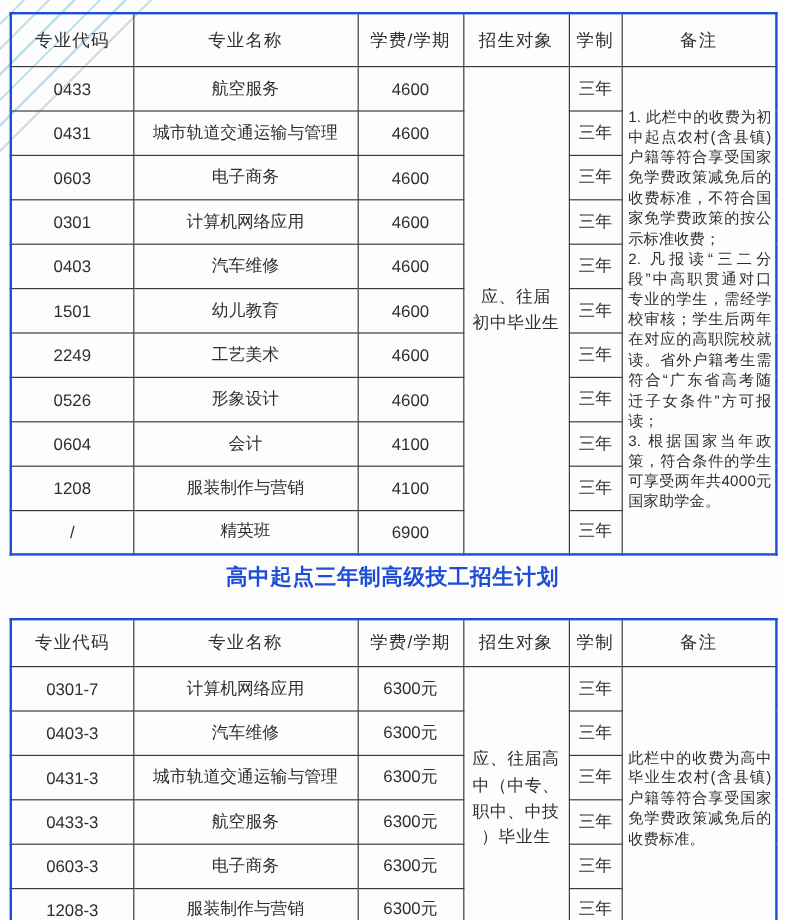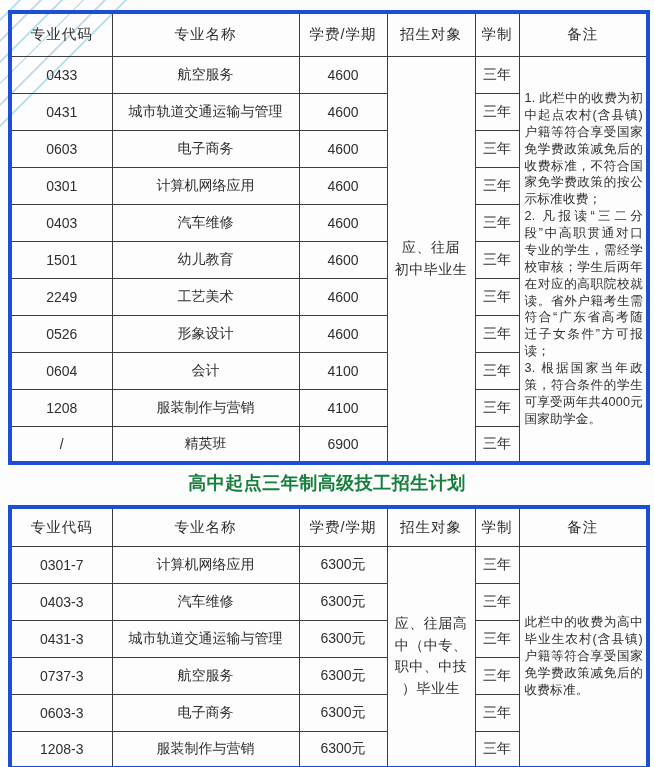--- a/index.html
+++ b/index.html
@@ -24,21 +24,21 @@
       rgba(148,200,224,0) 0px, rgba(148,200,224,0) 13px,
       rgba(148,200,224,0.55) 13px, rgba(148,200,224,0.55) 15px);
     clip-path:polygon(0 0,92% 0,0 96%);
     z-index:0;
   }
   table.tbl{
     position:relative;z-index:1;
     border-collapse:collapse;
     table-layout:fixed;
     width:638px;
-    border:4px solid #1d4ed8;
+    border:2px solid #1d4ed8;
     background:transparent;
   }
   .tbl td{
     border:1px solid #3d3d3d;
     text-align:center;
     vertical-align:middle;
     padding:0;
     font-size:14px;
     color:#2f2f2f;
     overflow:hidden;
@@ -53,26 +53,26 @@
     text-align:left;
     font-size:12.6px;
     line-height:1.34;
     padding:3px 3px 3px 5px;
     letter-spacing:0.2px;
   }
   td.rem .para{margin:0;text-align:justify;}
   td.rem2{vertical-align:middle;margin-left:17px;}
   .title{
     position:relative;z-index:1;
-    height:40px;
+    height:52px;
     line-height:36px;
     text-align:center;
     font-size:18px;
     font-weight:bold;
-    color:#15803d;
+    color:#1d4ed8;
     letter-spacing:0.5px;
   }
 </style>
 </head>
 <body>
 
 <div class="page">
   <div class="watermark"></div>
 
   <table class="tbl tbl-top">
@@ -212,21 +212,21 @@
       <td>6300元</td>
       <td>三年</td>
     </tr>
     <tr>
       <td>0431-3</td>
       <td>城市轨道交通运输与管理</td>
       <td>6300元</td>
       <td>三年</td>
     </tr>
     <tr>
-      <td>0737-3</td>
+      <td>0433-3</td>
       <td>航空服务</td>
       <td>6300元</td>
       <td>三年</td>
     </tr>
     <tr>
       <td>0603-3</td>
       <td>电子商务</td>
       <td>6300元</td>
       <td>三年</td>
     </tr>

